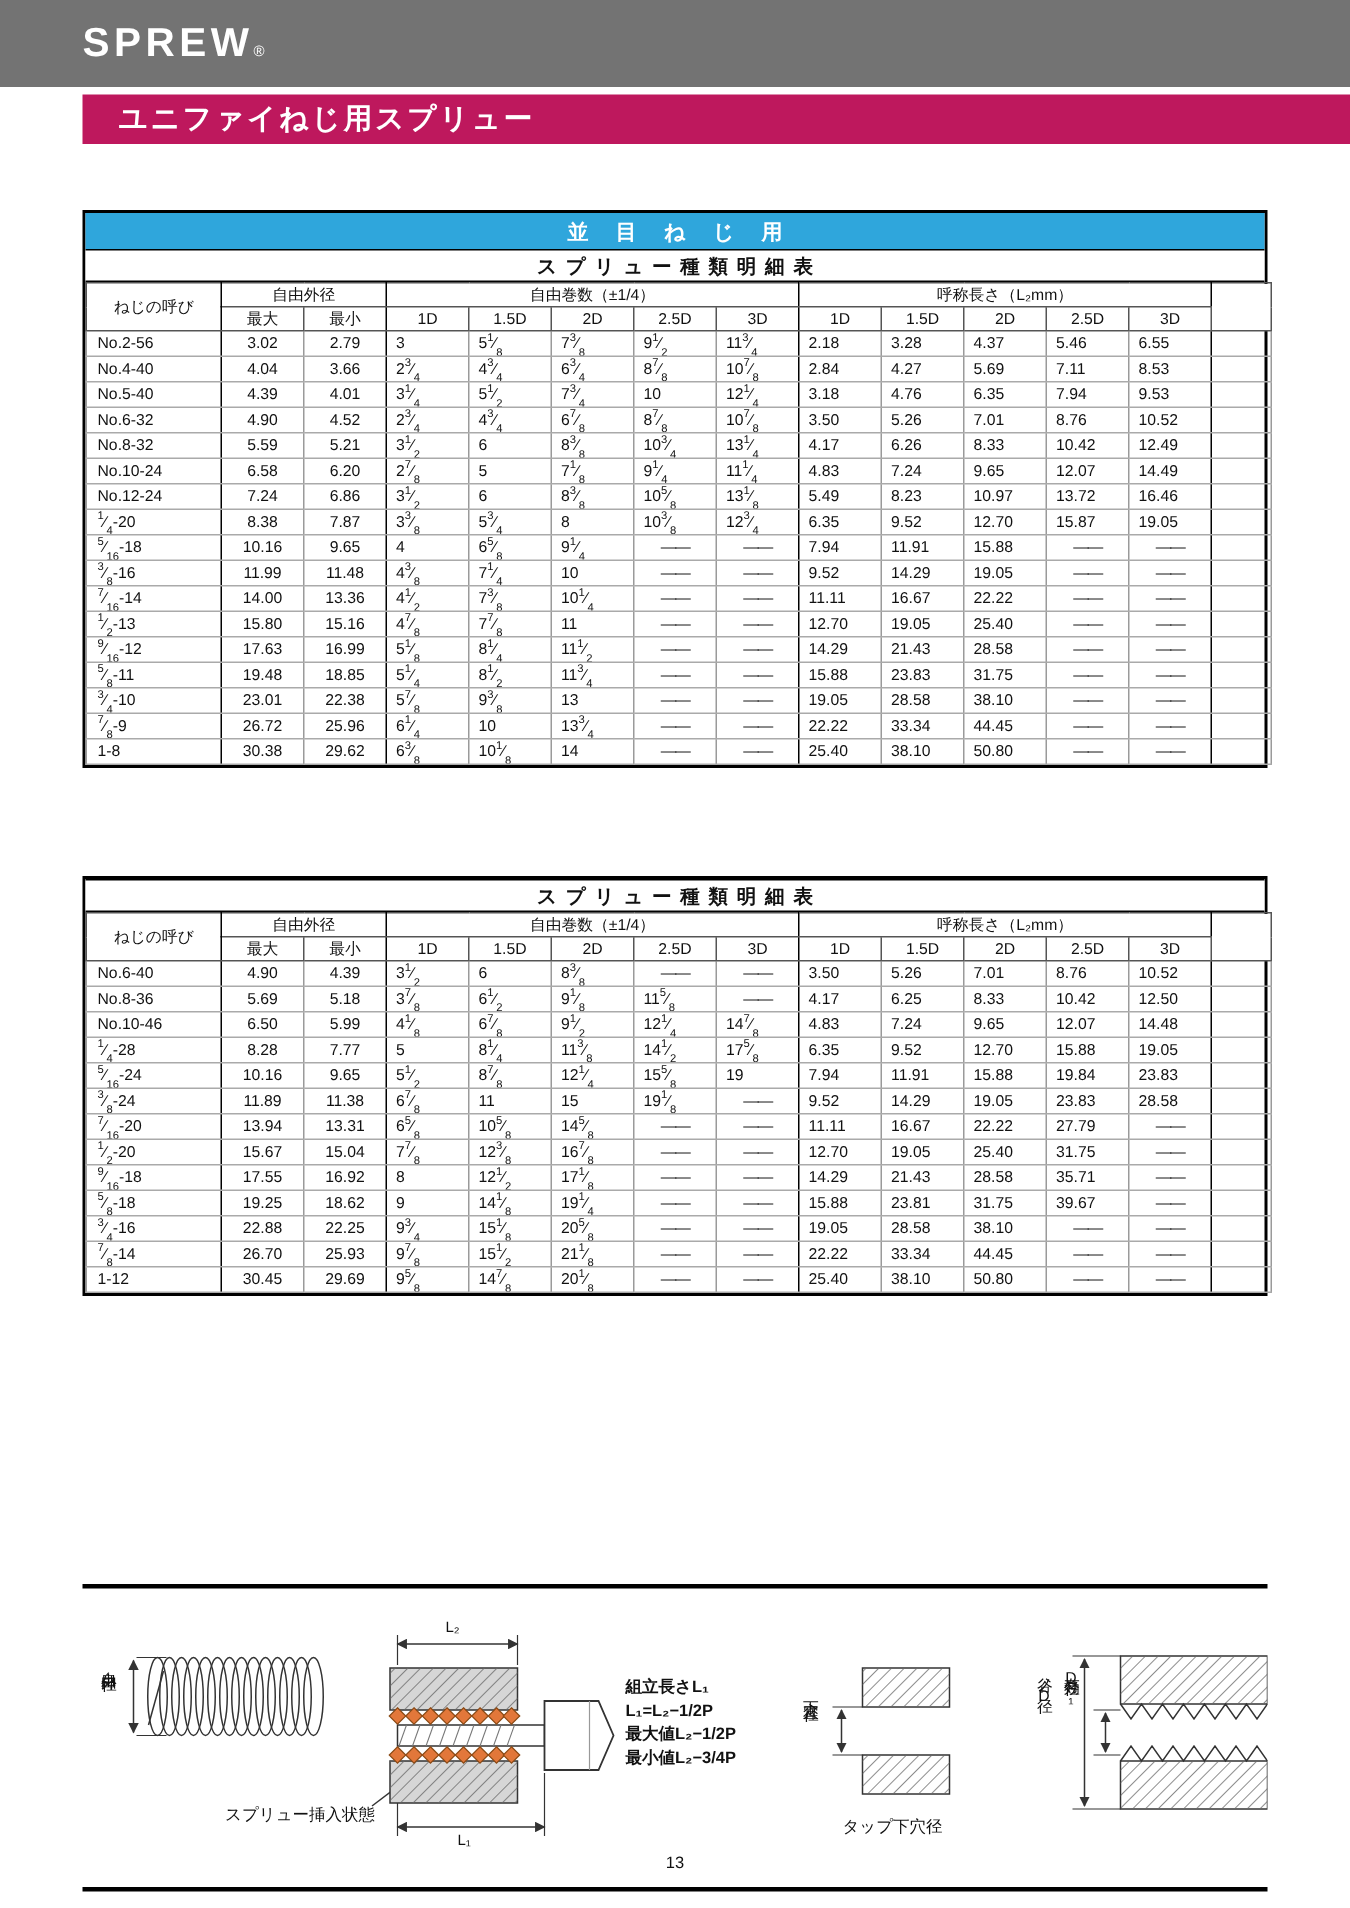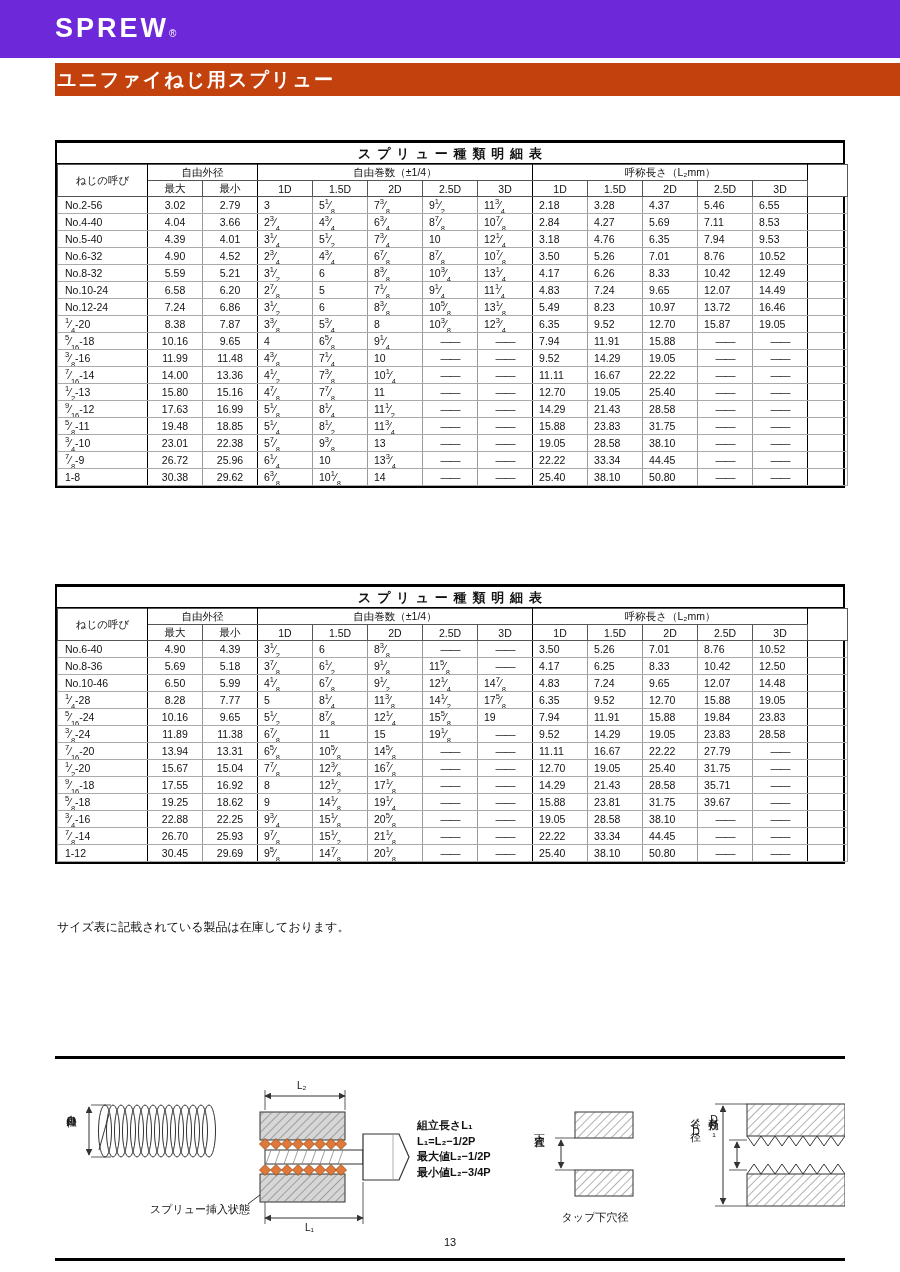--- a/index.html
+++ b/index.html
@@ -2,25 +2,25 @@
 <html><head>
 <meta charset="utf-8">
 <style>
   *{margin:0;padding:0;box-sizing:border-box}
   html,body{background:#fff}
   body{
     width:900px;height:1272px;position:relative;overflow:hidden;
     font-family:"Liberation Sans","DejaVu Sans",sans-serif;color:#111;
   }
   
-  .topbar{position:absolute;left:0;top:0;width:900px;height:58px;background:#6d28d9}
+  .topbar{position:absolute;left:0;top:0;width:900px;height:58px;background:#737373}
   .brand{position:absolute;left:55px;top:13px;color:#fff;font-size:27px;font-weight:800;letter-spacing:3px}
   .brand .reg{font-size:10px;font-weight:400;vertical-align:baseline}
-  .title-band{position:absolute;left:55px;top:63px;width:845px;height:33px;background:#c2410c;color:#fff;
-    font-size:19px;font-weight:700;line-height:33px;padding-left:2px;letter-spacing:2px}
+  .title-band{position:absolute;left:55px;top:63px;width:845px;height:33px;background:#be185d;color:#fff;
+    font-size:19px;font-weight:700;line-height:33px;padding-left:24px;letter-spacing:2px}
   
   .tblwrap{position:absolute;left:55px;width:790px;border:2px solid #000;background:#fff}
   #t0{top:140px} #t1{top:584px}
   .band{height:24px;line-height:24px;background:#2fa6dc;color:#fff;font-size:14px;font-weight:700;
     text-align:center;letter-spacing:1.3em;text-indent:1.3em}
   .sub{height:22px;line-height:22px;border-top:1px solid #000;border-bottom:1px solid #000;background:#fff;
     font-size:13px;font-weight:700;text-align:center;letter-spacing:.45em;text-indent:.45em}
   table{border-collapse:collapse;width:100%;table-layout:fixed}
   th{font-weight:400;font-size:10.5px;border:1px solid #555;height:16px;background:#fff;white-space:nowrap;overflow:hidden}
   td{font-size:10.5px;border:1px solid #9a9a9a;border-bottom:1px solid #aaa;height:17px;
@@ -49,20 +49,21 @@
 </style>
 </head>
 <body>
 
 <div class="topbar">
   <div class="brand"><span>SPREW</span><span class="reg">®</span></div>
 </div>
 <div class="title-band">ユニファイねじ用スプリュー</div>
 
 <section class="tblwrap" id="t0">
+  <div class="band">並目ねじ用</div>
   <div class="sub">スプリュー種類明細表</div>
   <table>
     <colgroup>
       <col style="width:90px">
         <col span="12" style="width:55px">
         <col style="width:40px">
     </colgroup>
     <thead>
       <tr>
         <th rowspan="2" class="b-r">ねじの呼び</th>
@@ -601,21 +602,20 @@
           <td class="c-val">50.80</td>
           <td class="c-val dash">——</td>
           <td class="c-val b-r dash">——</td>
           <td class="c-pad"></td>
         </tr>
       </tbody>
   </table>
 </section>
 
 <div class="notes">
-  <div>サイズ表に記載されている製品は在庫しております。</div>
 </div>
 
 <div class="rule" id="rule-top"></div>
 
 <div class="diagrams">
   <svg width="790" height="165" viewBox="0 0 790 165">
     <defs>
       <pattern id="hatch" width="6" height="6" patternUnits="userSpaceOnUse" patternTransform="rotate(45)">
         <line x1="0" y1="0" x2="0" y2="6" stroke="#666" stroke-width="1"></line>
       </pattern>

